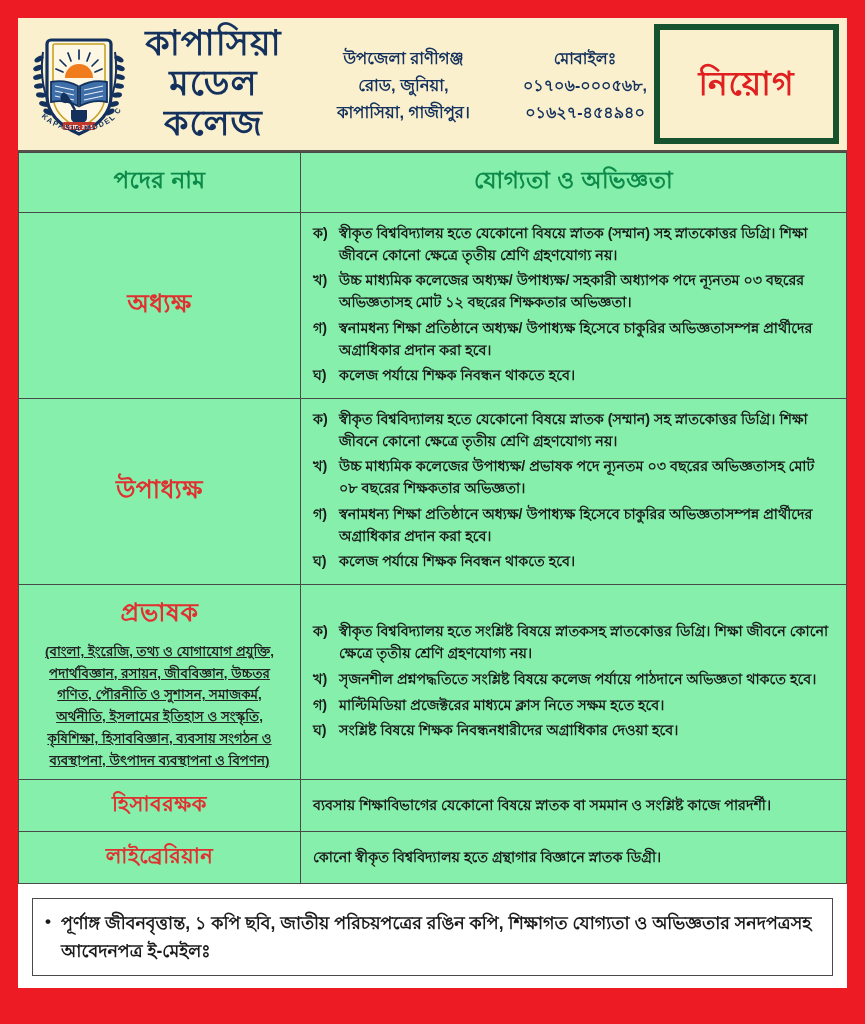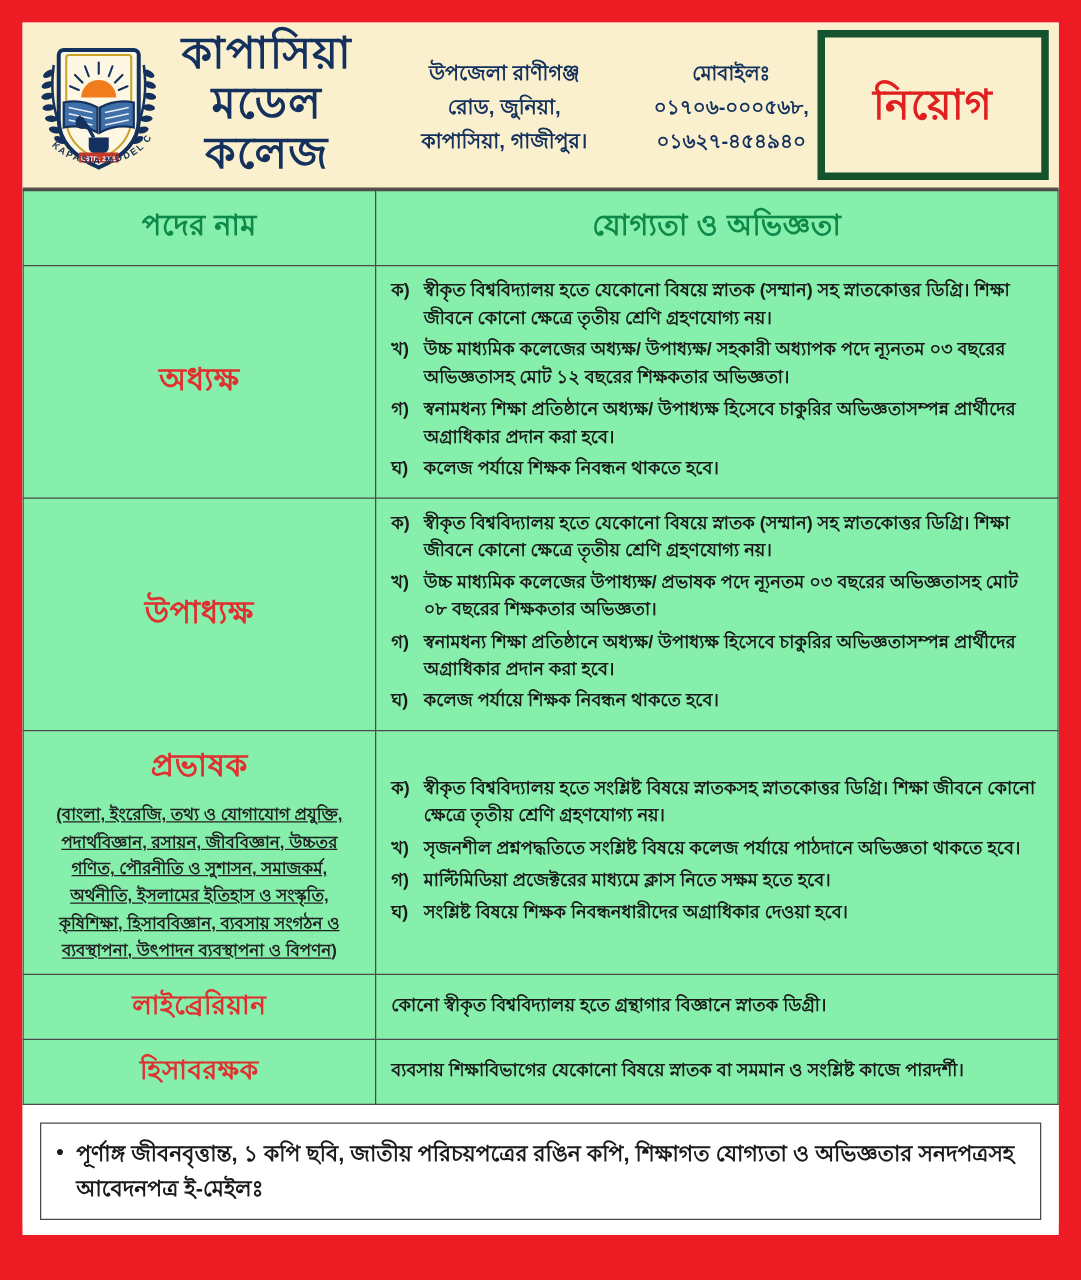--- a/index.html
+++ b/index.html
@@ -384,33 +384,33 @@
             </div>
             <div class="qual-line">
               <span class="q-mark">ঘ)</span>
               <span class="q-text">সংশ্লিষ্ট বিষয়ে শিক্ষক নিবন্ধনধারীদের অগ্রাধিকার দেওয়া হবে।</span>
             </div>
           </td>
         </tr>
 
         <tr>
           <td class="post">
+            <div class="post-title small">হিসাবরক্ষক</div>
+          </td>
+          <td class="short">
+            <div class="qual-simple">ব্যবসায় শিক্ষাবিভাগের যেকোনো বিষয়ে স্নাতক বা সমমান ও সংশ্লিষ্ট কাজে পারদর্শী।</div>
+          </td>
+        </tr>
+
+        <tr>
+          <td class="post">
             <div class="post-title small">লাইব্রেরিয়ান</div>
           </td>
           <td class="short">
             <div class="qual-simple">কোনো স্বীকৃত বিশ্ববিদ্যালয়  হতে গ্রন্থাগার বিজ্ঞানে স্নাতক ডিগ্রী।</div>
-          </td>
-        </tr>
-
-        <tr>
-          <td class="post">
-            <div class="post-title small">হিসাবরক্ষক</div>
-          </td>
-          <td class="short">
-            <div class="qual-simple">ব্যবসায় শিক্ষাবিভাগের যেকোনো বিষয়ে স্নাতক বা সমমান ও সংশ্লিষ্ট কাজে পারদর্শী।</div>
           </td>
         </tr>
 
 
       </tbody>
     </table>
 
     <div class="footer">
 
       <div class="note-block">

